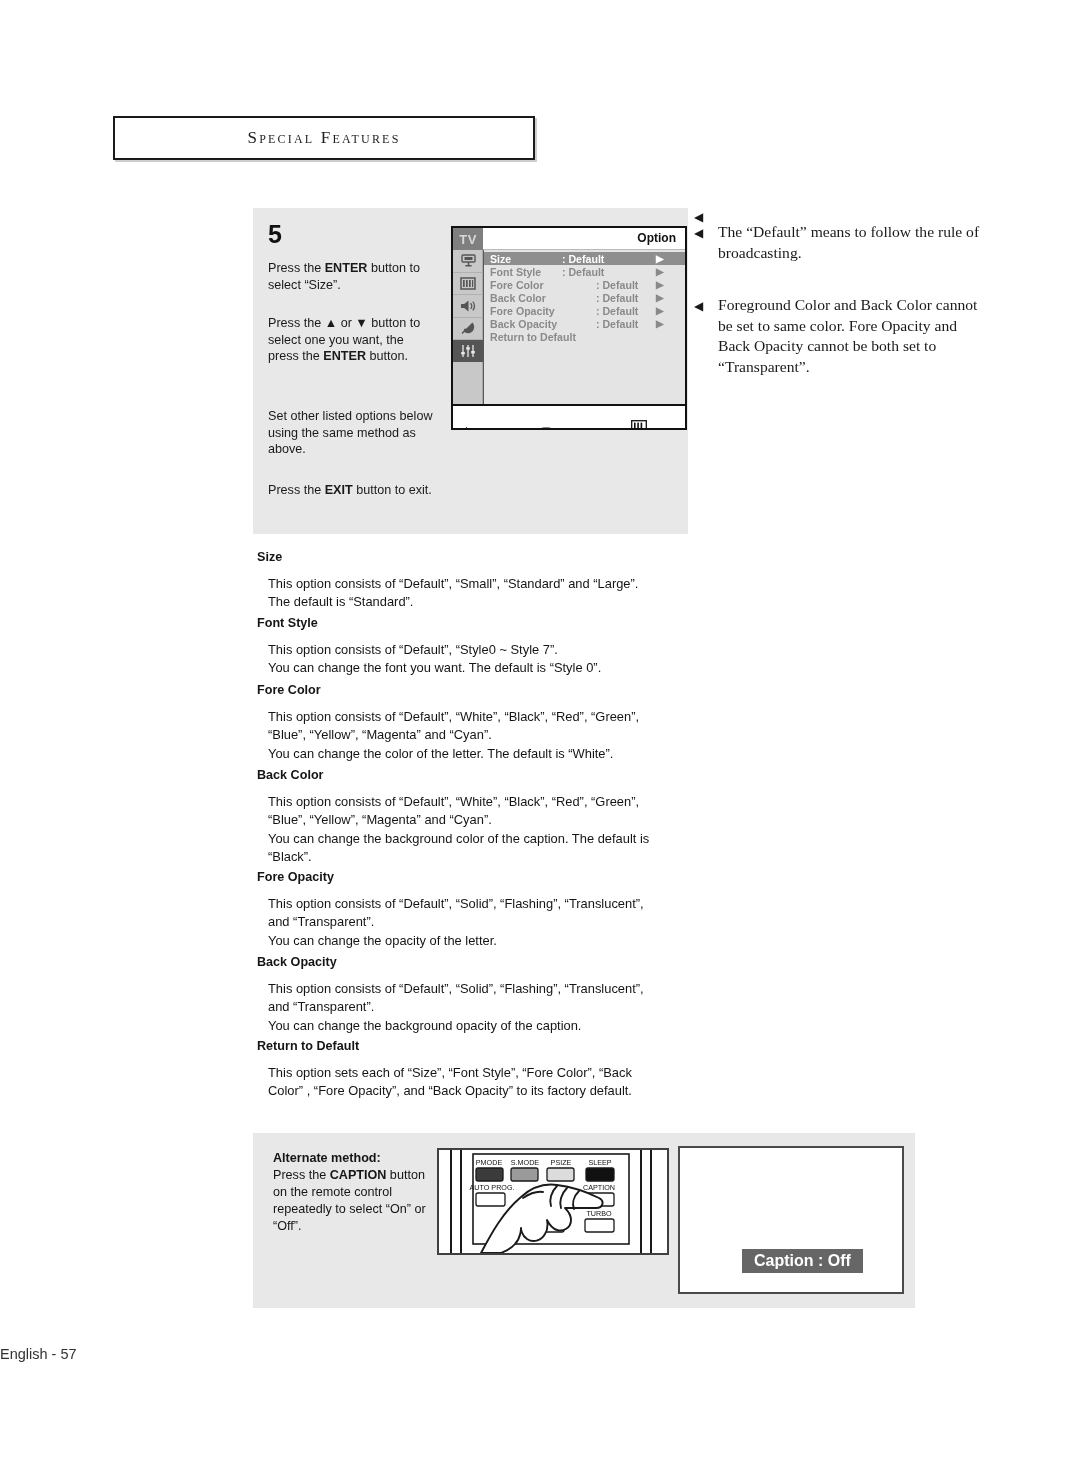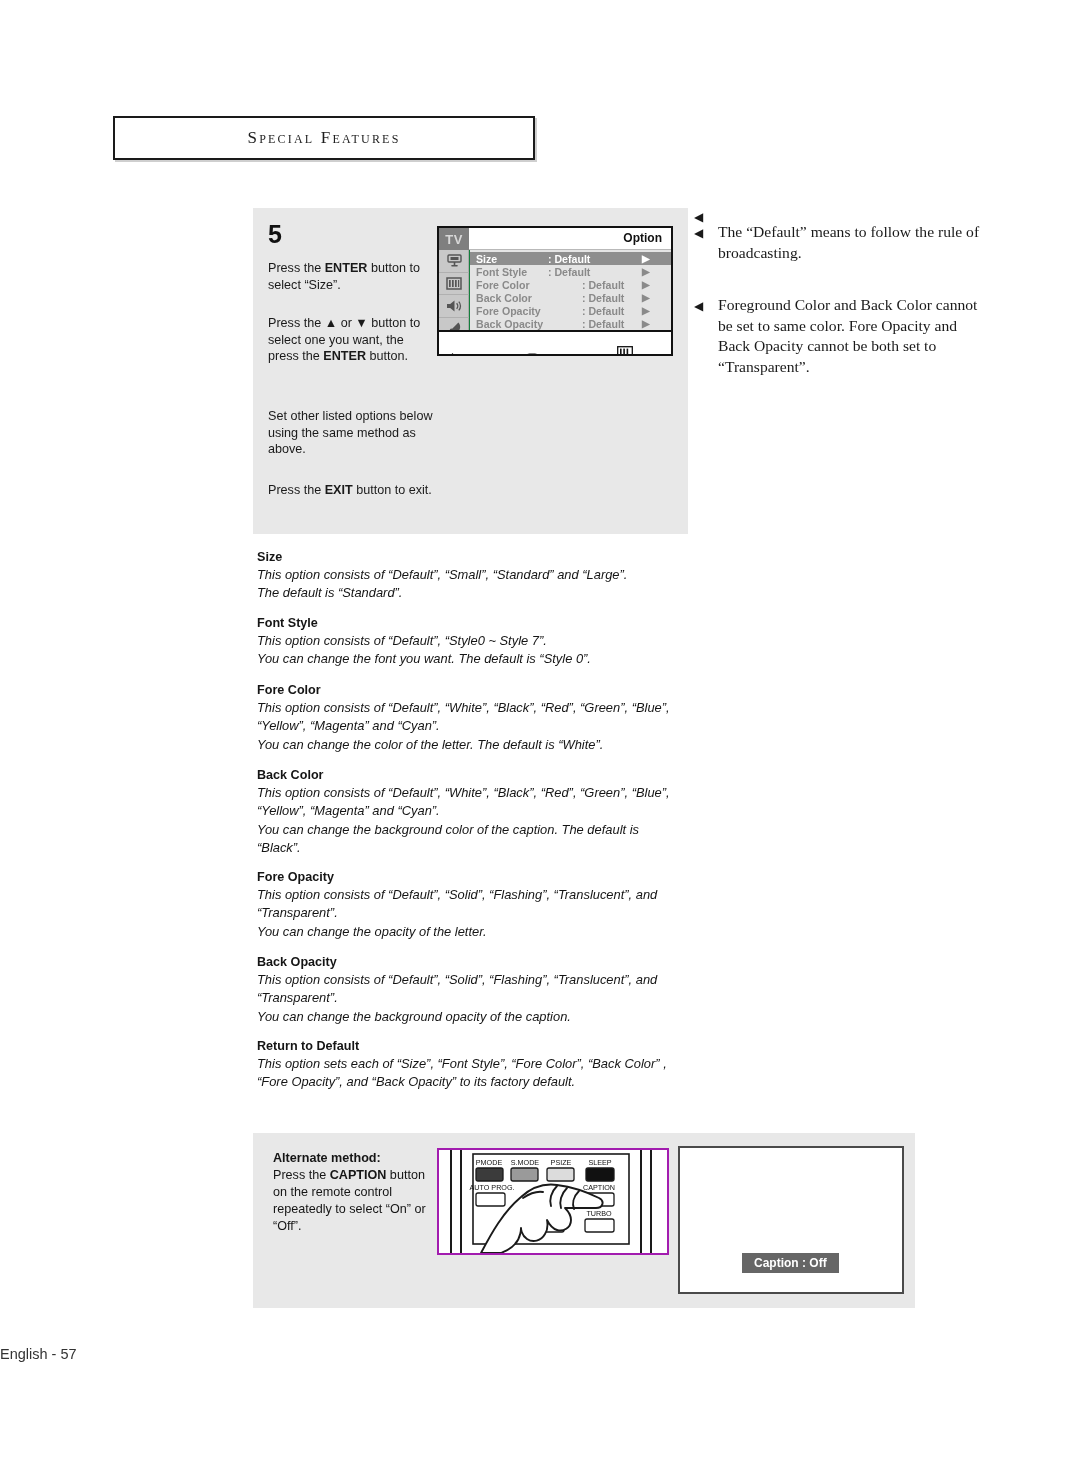--- a/index.html
+++ b/index.html
@@ -67,24 +67,24 @@
   }
   .step-text b { font-weight: bold; }
   .st1 { top: 254px; }
   .st2 { top: 309px; }
   .st3 { top: 402px; }
   .st4 { top: 476px; }
 
   
   .osd {
     position: absolute;
-    left: 437px;
+    left: 451px;
     top: 226px;
     width: 236px;
-    height: 130px;
+    height: 204px;
     border: 2px solid #111;
     background: #15803d;
     box-sizing: border-box;
     overflow: hidden;
   }
   .osd-top {
     position: absolute;
     left: 0; top: 0;
     width: 100%;
     height: 22px;
@@ -212,24 +212,23 @@
     left: 257px;
     width: 420px;
     color: #151515;
   }
   .desc h4 {
     margin: 0 0 2px 0;
     font-size: 12.6px;
     font-weight: bold;
   }
   .desc p {
-    margin: 0;
+    margin: 11px;
     font-size: 12.9px;
     line-height: 18.3px;
-    font-style: italic;
   }
   .d-size     { top: 550px; }
   .d-font     { top: 616px; }
   .d-fore     { top: 683px; }
   .d-back     { top: 768px; }
   .d-foreop   { top: 870px; }
   .d-backop   { top: 955px; }
   .d-return   { top: 1039px; }
 
   
@@ -252,21 +251,21 @@
   }
   .alt-text b { font-weight: bold; text-align: center; }
 
   
   .remote {
     position: absolute;
     left: 437px;
     top: 1148px;
     width: 232px;
     height: 107px;
-    border: 2px solid #a21caf;
+    border: 2px solid #404040;
     background: #ffffff;
     box-sizing: border-box;
     overflow: hidden;
   }
   .remote svg { display:block; }
 
   
   .tvscreen {
     position: absolute;
     left: 678px;
@@ -276,21 +275,21 @@
     border: 2px solid #4a4a4a;
     background: #ffffff;
     box-sizing: border-box;
   }
   .caption-badge {
     position: absolute;
     left: 62px;
     bottom: 19px;
     background: #666666;
     color: #ffffff;
-    font-size: 12px;
+    font-size: 16px;
     font-weight: bold;
     padding: 3px 12px;
     white-space: nowrap;
   }
 
   
   .footer {
     position: absolute;
     left: 0;
     top: 1346px;

